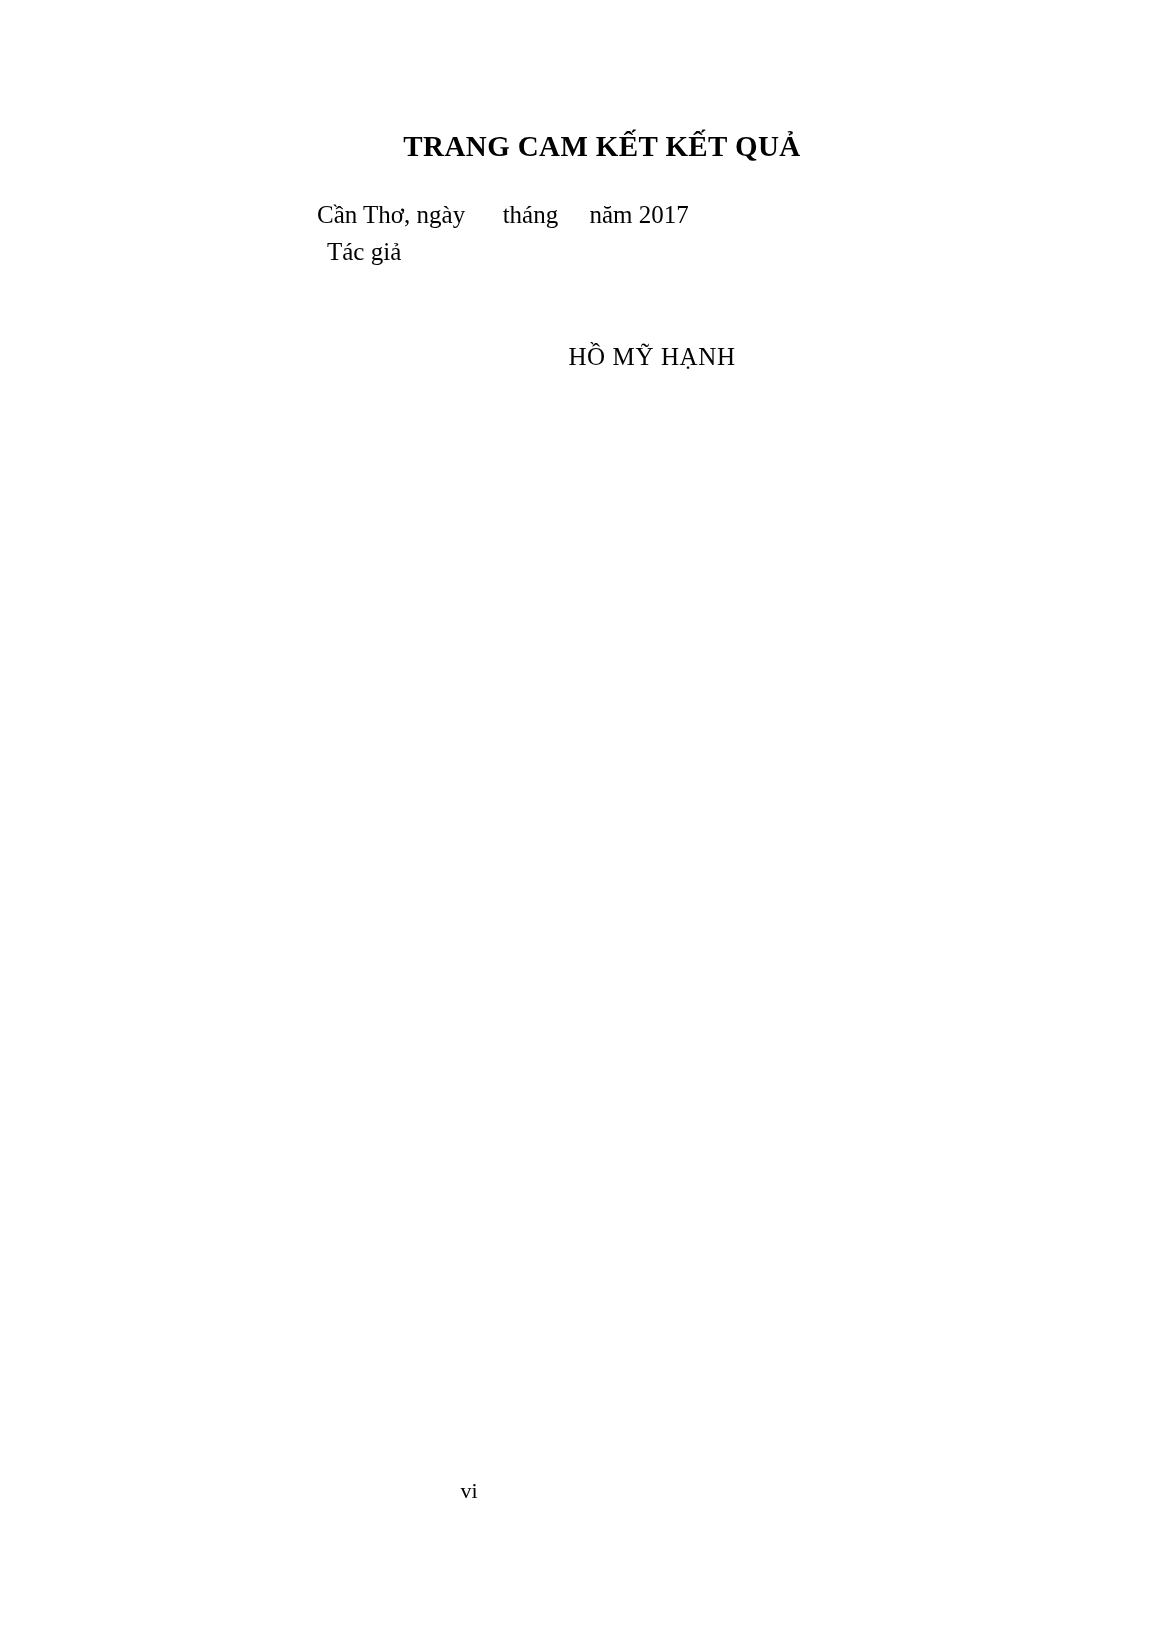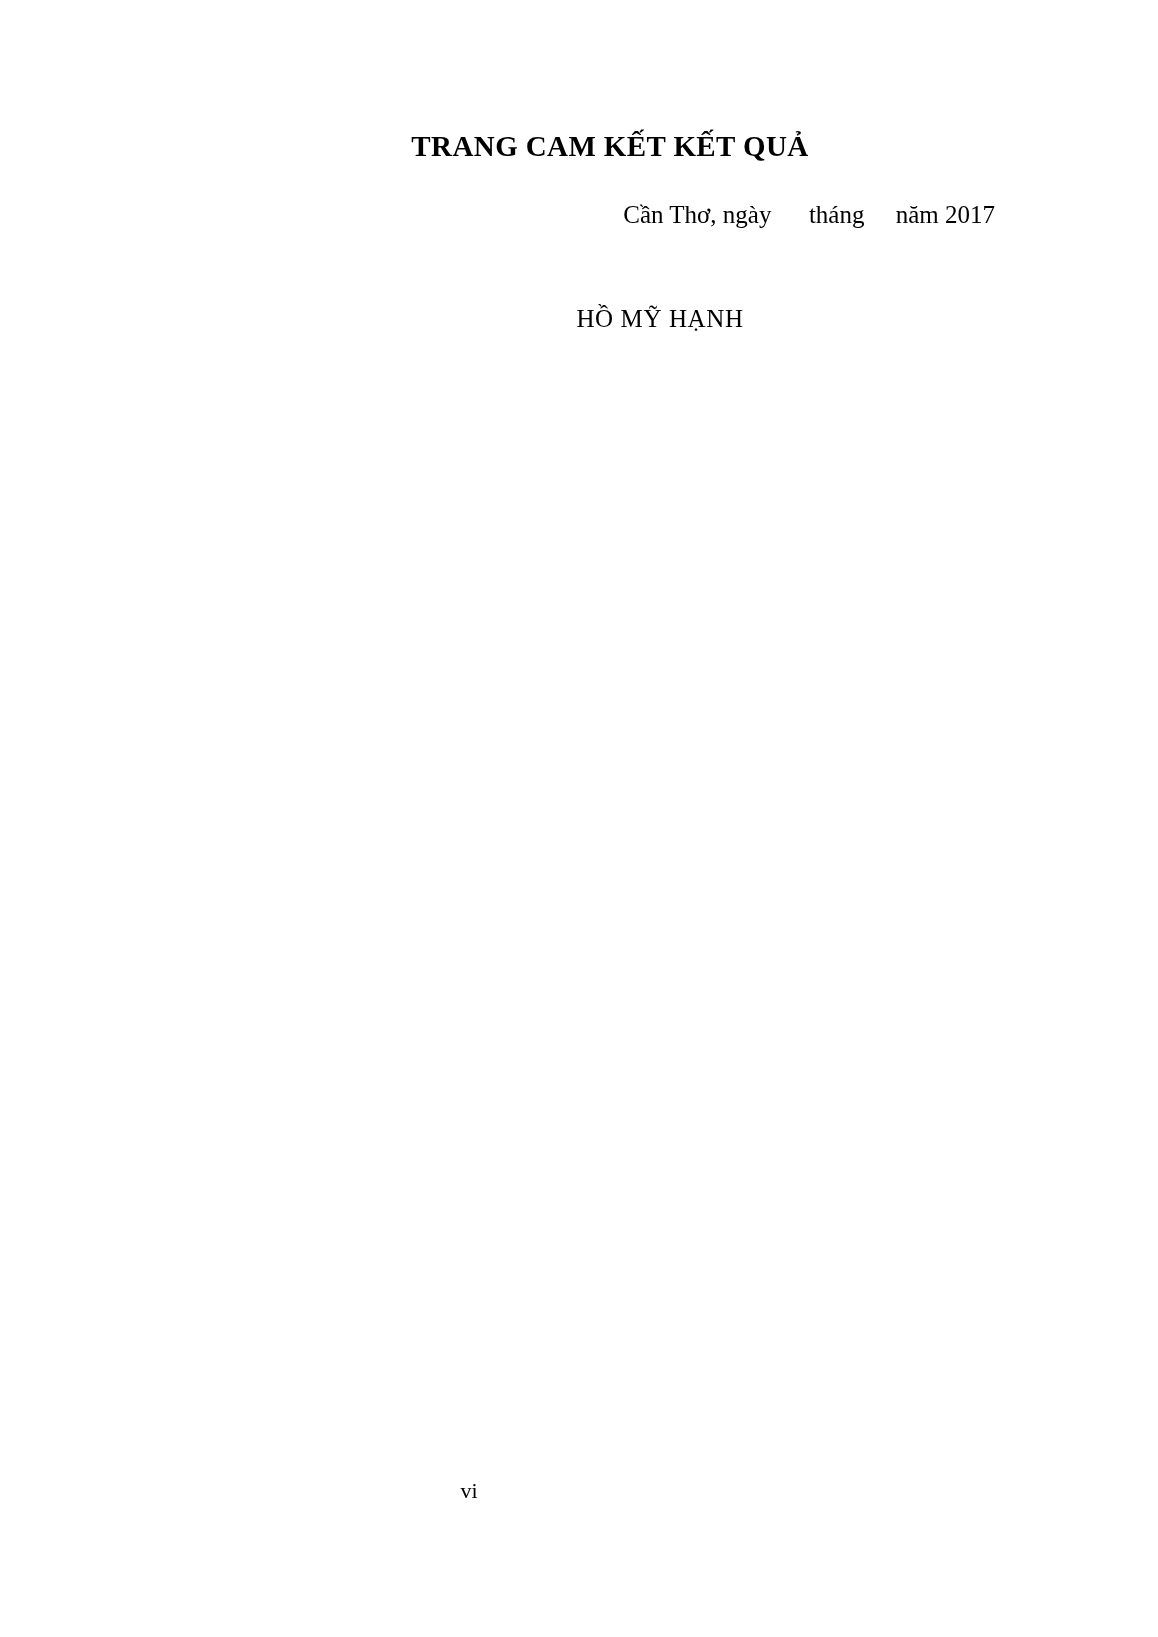--- a/index.html
+++ b/index.html
@@ -18,21 +18,21 @@
   .page {
     position: absolute;
     left: 0;
     top: 0;
     width: 1158px;
     height: 1637px;
     box-sizing: border-box;
   }
   .content {
     position: absolute;
-    left: 225px;
+    left: 217px;
     top: 128px;
     width: 770px;
   }
   .doc-title {
     font-size: 29px;
     font-weight: bold;
     text-align: center;
     letter-spacing: 0.4px;
     margin: 0 0 30px 0;
     line-height: 1.3;
@@ -40,21 +40,21 @@
   .body-paragraph {
     font-size: 25px;
     line-height: 1.62;
     text-align: justify;
     text-indent: 57px;
     margin: 0;
     hyphens: none;
   }
   .signature-block {
     margin-top: 26px;
-    text-align: right;
+    text-align: left;
     padding-left: 100px;
   }
   .sig-line-1 {
     font-size: 25px;
     line-height: 1.5;
     white-space: pre;
   }
   .sig-line-2 {
     font-size: 25px;
     line-height: 1.5;
@@ -81,20 +81,21 @@
 
 <div class="page">
 
   <div class="content">
 
     <h1 class="doc-title">TRANG CAM KẾT KẾT QUẢ</h1>
 
 
     <div class="signature-block">
       <div class="sig-line-1">Cần Thơ, ngày      tháng     năm 2017</div>
+      <div class="sig-line-2">Tác giả</div>
     </div>
 
     <div class="author-name">HỒ MỸ HẠNH</div>
 
   </div>
 
   <div class="page-number">vi</div>
 
 </div>
 

